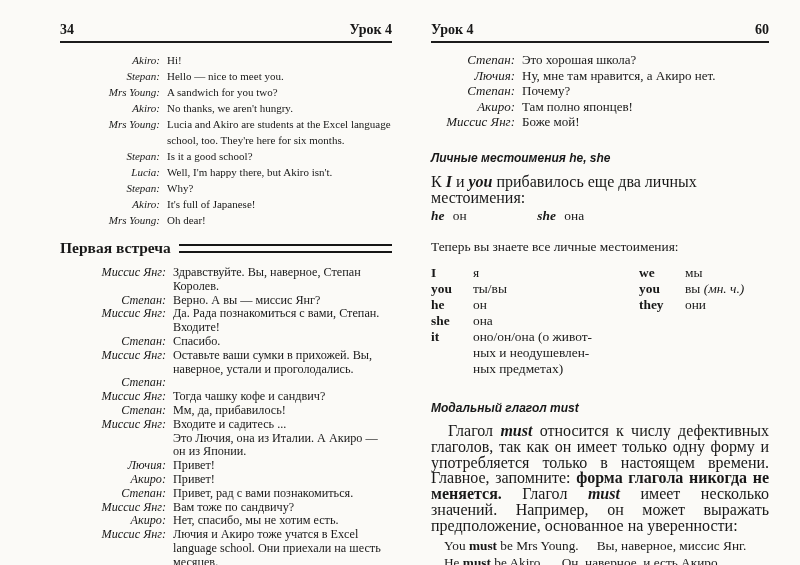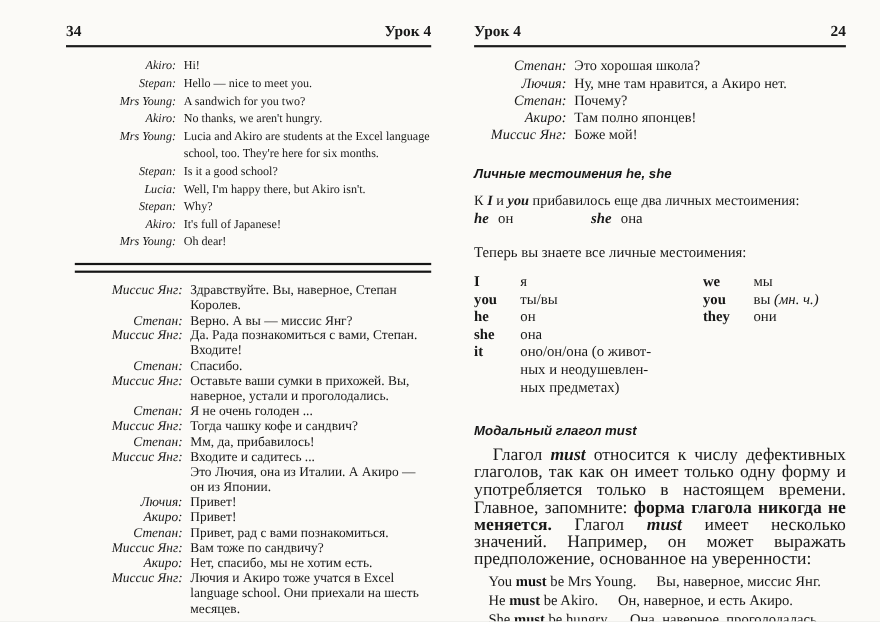--- a/index.html
+++ b/index.html
@@ -21,21 +21,21 @@
   .dialogue.ru .speaker{width:106px;}
   .dialogue.rt .speaker{width:84px;}
   .dtext{flex:1;white-space:pre-line;}
   .section-header{display:flex;align-items:center;margin-top:11px;}
   .sec-title{font-weight:bold;font-size:15.5px;white-space:nowrap;}
   .dbl-rule{flex:1;margin-left:8px;height:5px;border-top:2.5px solid #151515;
             border-bottom:2.5px solid #151515;}
   .sans-title{font-family:"Liberation Sans",sans-serif;font-weight:bold;font-style:italic;
               font-size:12px;margin-top:0;}
   .pron-head{margin-top:21px;}
-  .intro-line{font-size:13px;line-height:16.5px;margin-top:9px;}
+  .intro-line{font-size:16px;line-height:16.5px;margin-top:9px;}
   .new-pron{font-size:13.4px;line-height:17px;}
   .np-pair{display:inline-block;min-width:103px;}
   .np-en{font-weight:bold;font-style:italic;padding-right:5px;}
   .table-intro{font-size:13.4px;margin-top:15px;}
   .pron-table{display:flex;margin-top:10px;margin-bottom:24px;font-size:13.4px;line-height:16px;}
   .pron-col-l{width:208px;}
   .pron-col-r{flex:1;}
   .pron-row{display:flex;}
   .pron-en{font-weight:bold;flex-shrink:0;}
   .pron-col-l .pron-en{width:42px;}
@@ -109,20 +109,21 @@
         </div>
 
         <div class="drow">
           <span class="speaker">Mrs Young:</span>
           <span class="dtext">Oh dear!</span>
         </div>
 
     </div>
 
     <div class="section-header">
+      <span class="sec-title">Первая встреча</span>
       <span class="dbl-rule"></span>
     </div>
 
     <div class="dialogue ru">
 
         <div class="drow">
           <span class="speaker">Миссис Янг:</span>
           <span class="dtext">Здравствуйте. Вы, наверное, Степан Королев.</span>
         </div>
 
@@ -141,21 +142,20 @@
           <span class="dtext">Спасибо.</span>
         </div>
 
         <div class="drow">
           <span class="speaker">Миссис Янг:</span>
           <span class="dtext">Оставьте ваши сумки в прихожей. Вы, наверное, устали и проголодались.</span>
         </div>
 
         <div class="drow">
           <span class="speaker">Степан:</span>
-          <span class="dtext">Я не очень голоден ...</span>
         </div>
 
         <div class="drow">
           <span class="speaker">Миссис Янг:</span>
           <span class="dtext">Тогда чашку кофе и сандвич?</span>
         </div>
 
         <div class="drow">
           <span class="speaker">Степан:</span>
           <span class="dtext">Мм, да, прибавилось!</span>
@@ -196,21 +196,21 @@
           <span class="speaker">Миссис Янг:</span>
           <span class="dtext">Лючия и Акиро тоже учатся в Excel language school. Они приехали на шесть месяцев.</span>
         </div>
 
     </div>
   </div>
 
   <div class="page page-right">
     <div class="page-header">
       <span>Урок 4</span>
-      <span>24</span>
+      <span>60</span>
     </div>
 
     <div class="dialogue rt">
 
         <div class="drow">
           <span class="speaker">Степан:</span>
           <span class="dtext">Это хорошая школа?</span>
         </div>
 
         <div class="drow">

